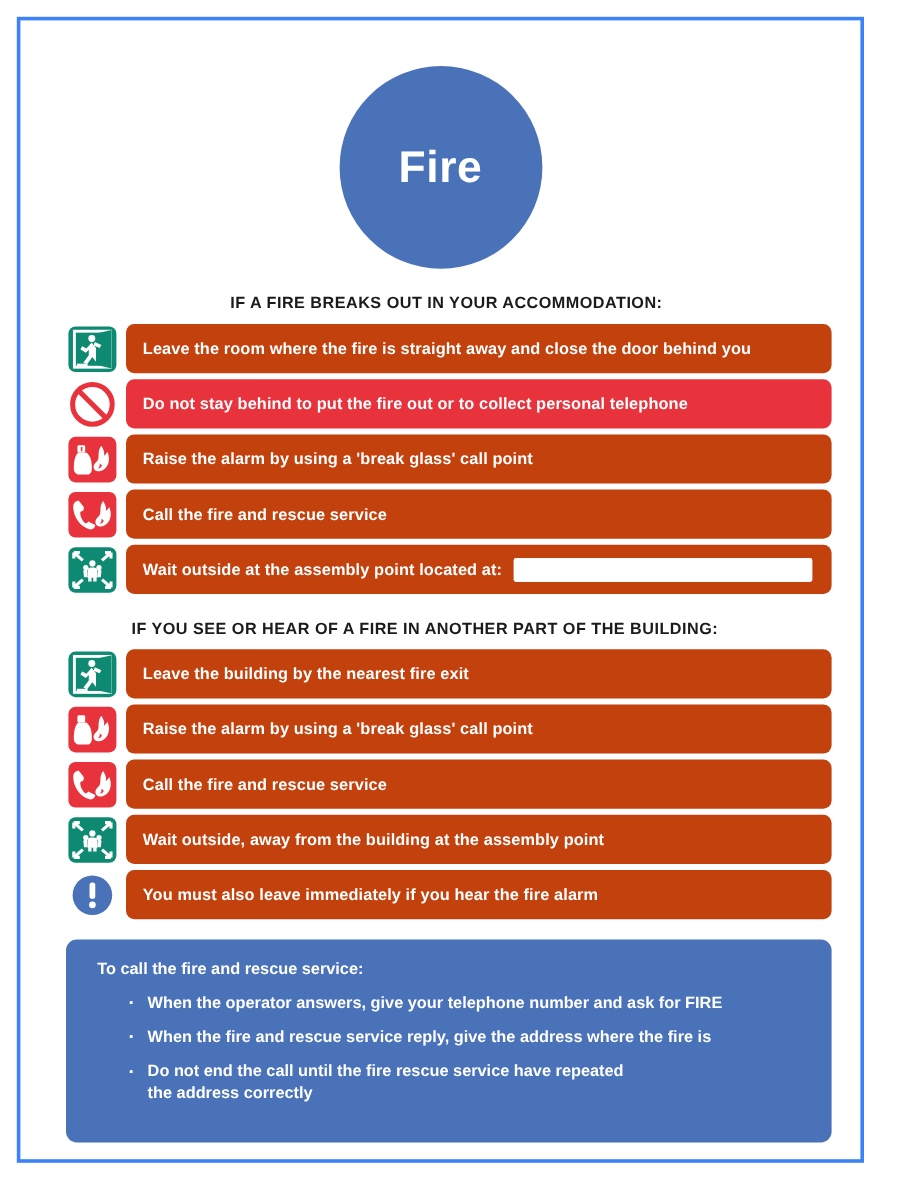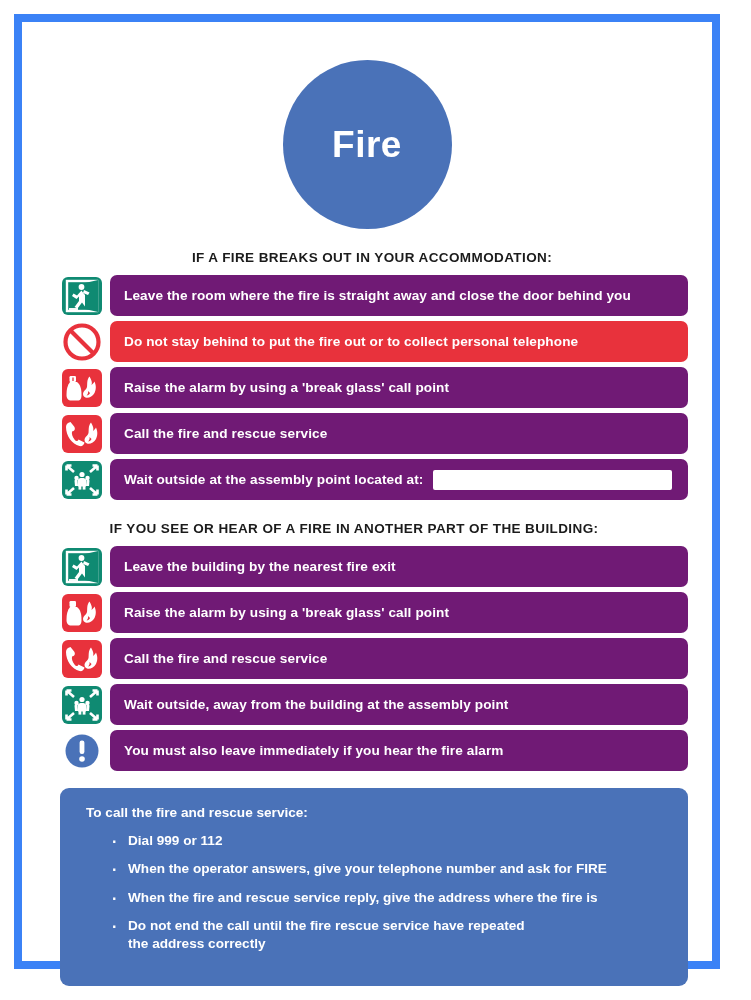--- a/index.html
+++ b/index.html
@@ -14,21 +14,21 @@
     overflow: hidden;
   }
 
   #page-frame {
     position: absolute;
     left: 14px;
     top: 14px;
     width: 706px;
     height: 955px;
     background: #ffffff;
-    border: 8px solid #3b82f6;
+    border: 3px solid #3b82f6;
     box-sizing: border-box;
   }
 
   .sheet {
     position: relative;
     width: 100%;
     height: 100%;
     box-sizing: border-box;
   }
 
@@ -104,21 +104,21 @@
     flex: 1;
     border-radius: 7px;
     display: flex;
     align-items: center;
     padding: 0 14px;
     color: #ffffff;
     font-size: 13.6px;
     font-weight: bold;
     letter-spacing: 0.1px;
   }
-  .bar.blue { background: #701a75; }
+  .bar.blue { background: #c2410c; }
   .bar.red  { background: #e8323c; }
 
   .write-field {
     flex: 1;
     height: 20px;
     margin-left: 10px;
     margin-right: 2px;
     background: #ffffff;
     border-radius: 2px;
   }
@@ -342,23 +342,20 @@
         </div>
         <div class="bar blue">
           <span>You must also leave immediately if you hear the fire alarm</span>
         </div>
       </div>
 
       <div class="footer-panel">
         <div class="footer-title">To call the fire and rescue service:</div>
         <ul class="footer-list">
           <li>
-            <span>Dial 999 or 112</span>
-          </li>
-          <li>
             <span>When the operator answers, give your telephone number and ask for FIRE</span>
           </li>
           <li>
             <span>When the fire and rescue service reply, give the address where the fire is</span>
           </li>
           <li>
             <span>Do not end the call until the fire rescue service have repeated</span>
             <span class="cont">the address correctly</span>
           </li>
         </ul>

